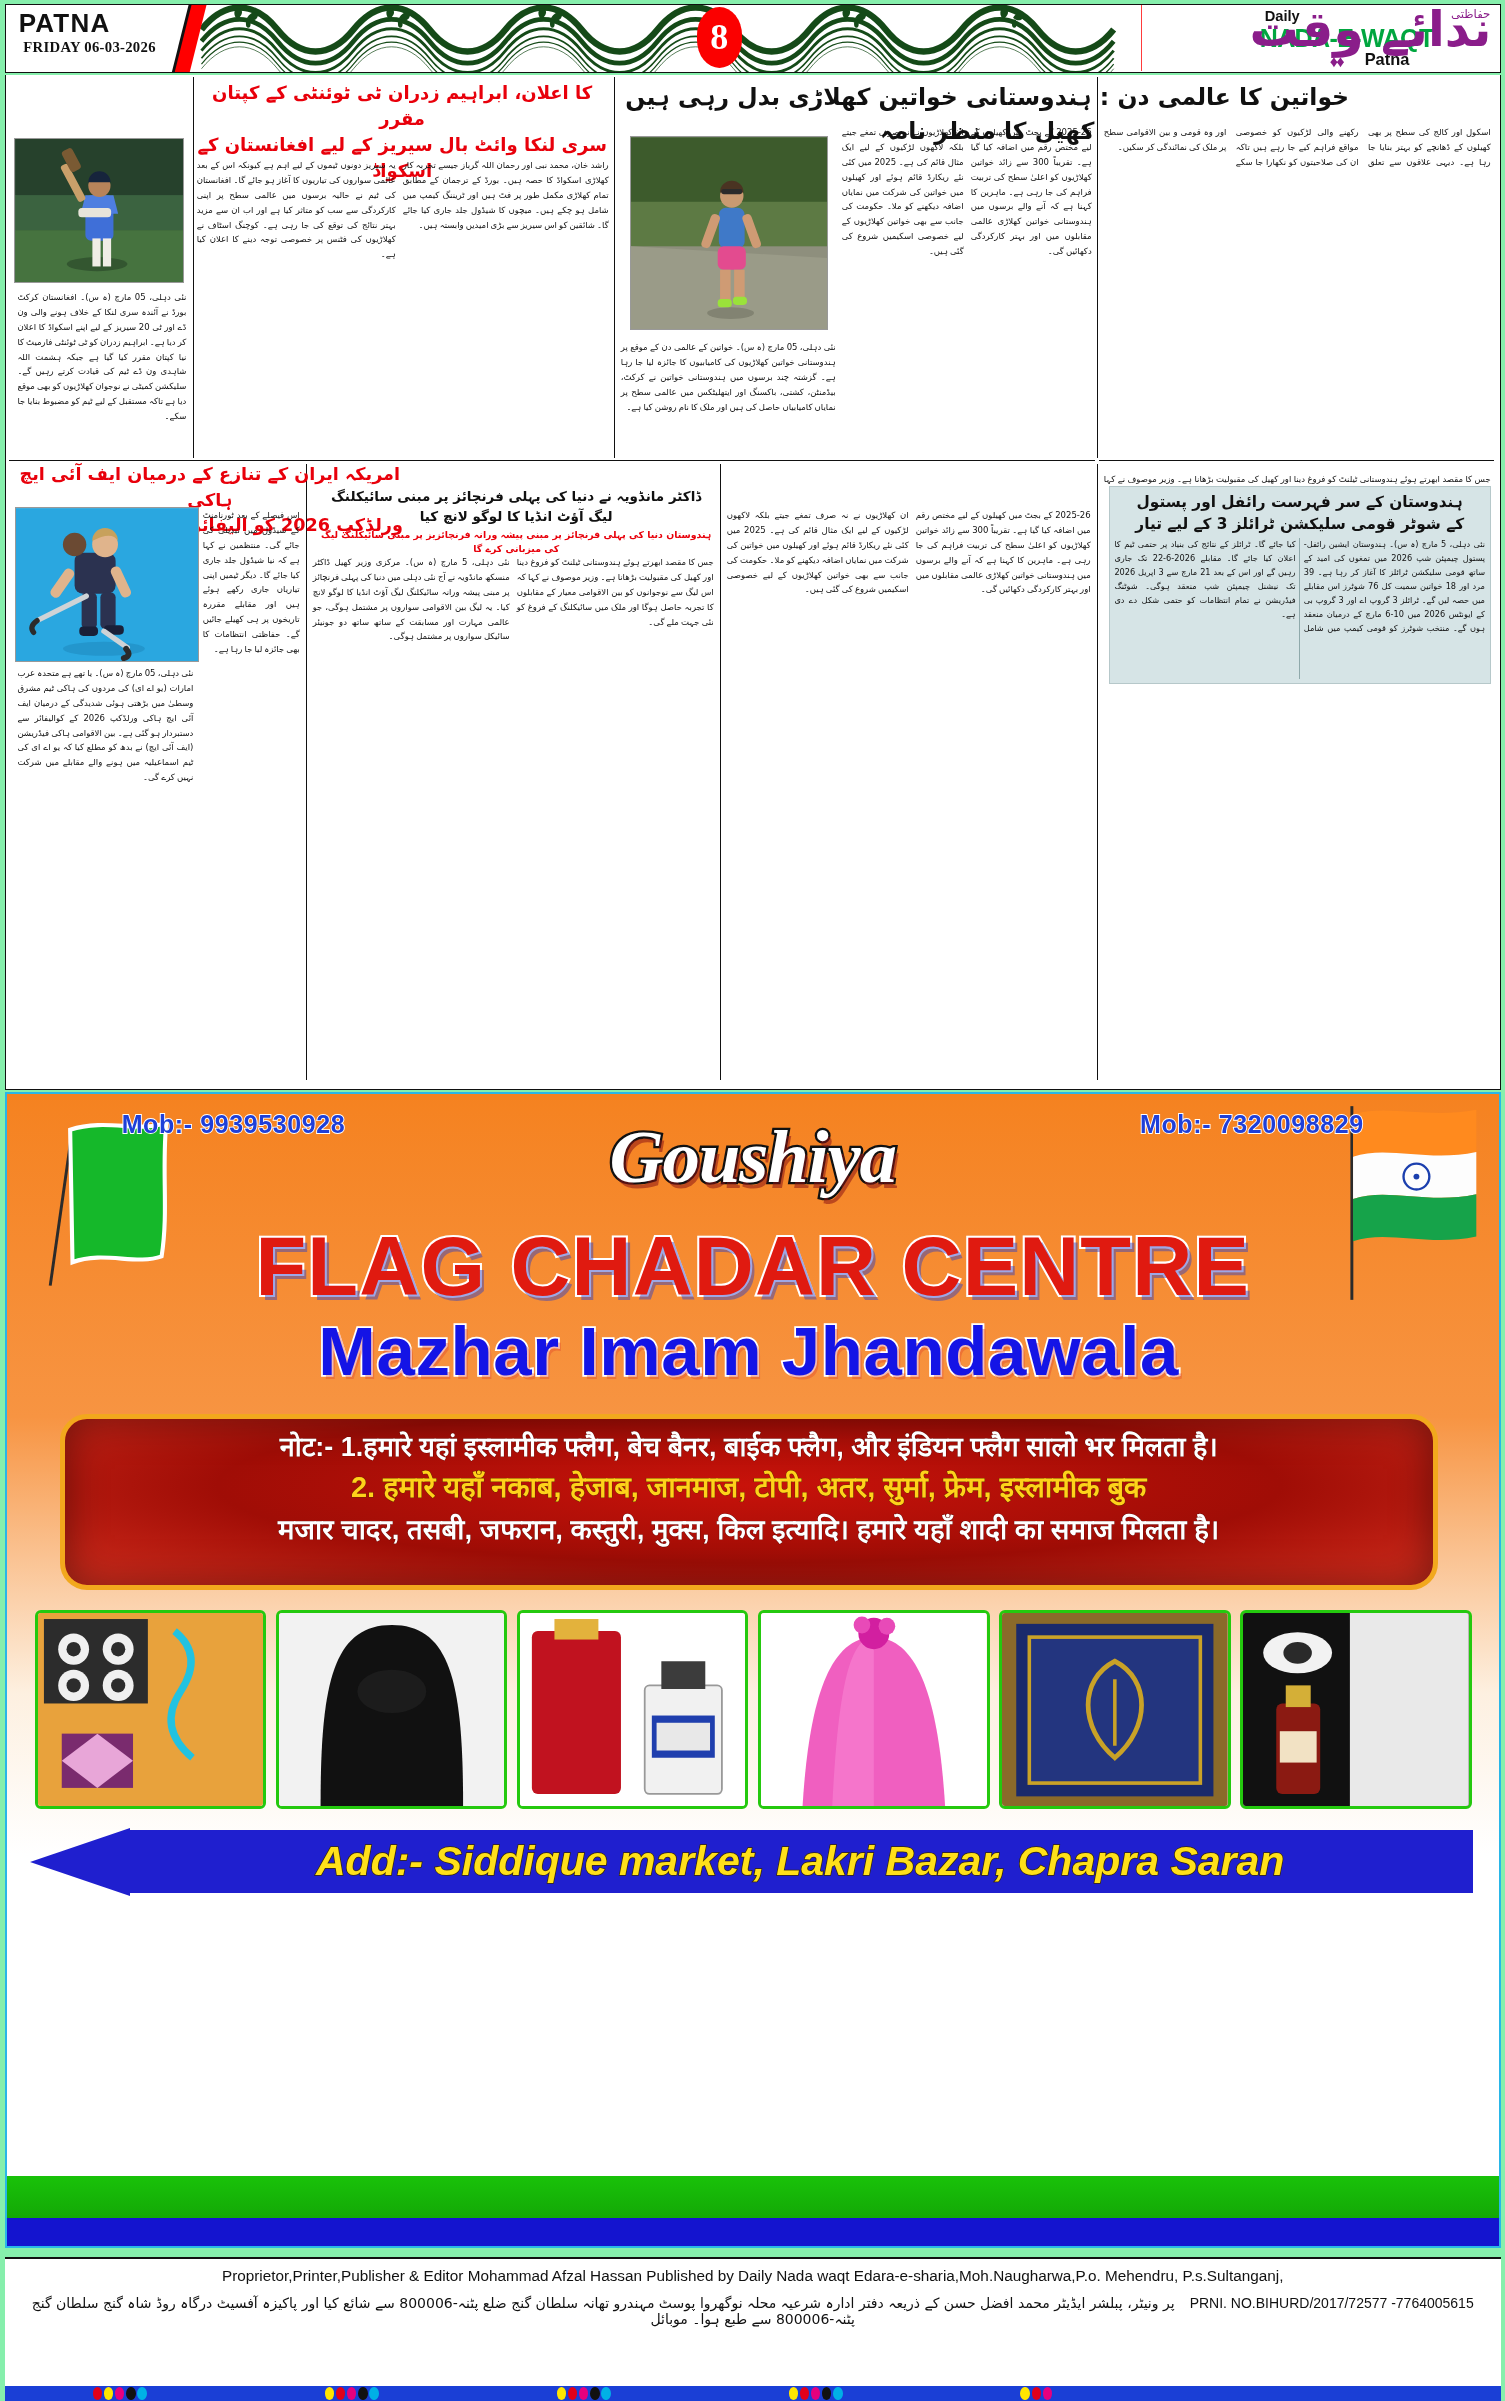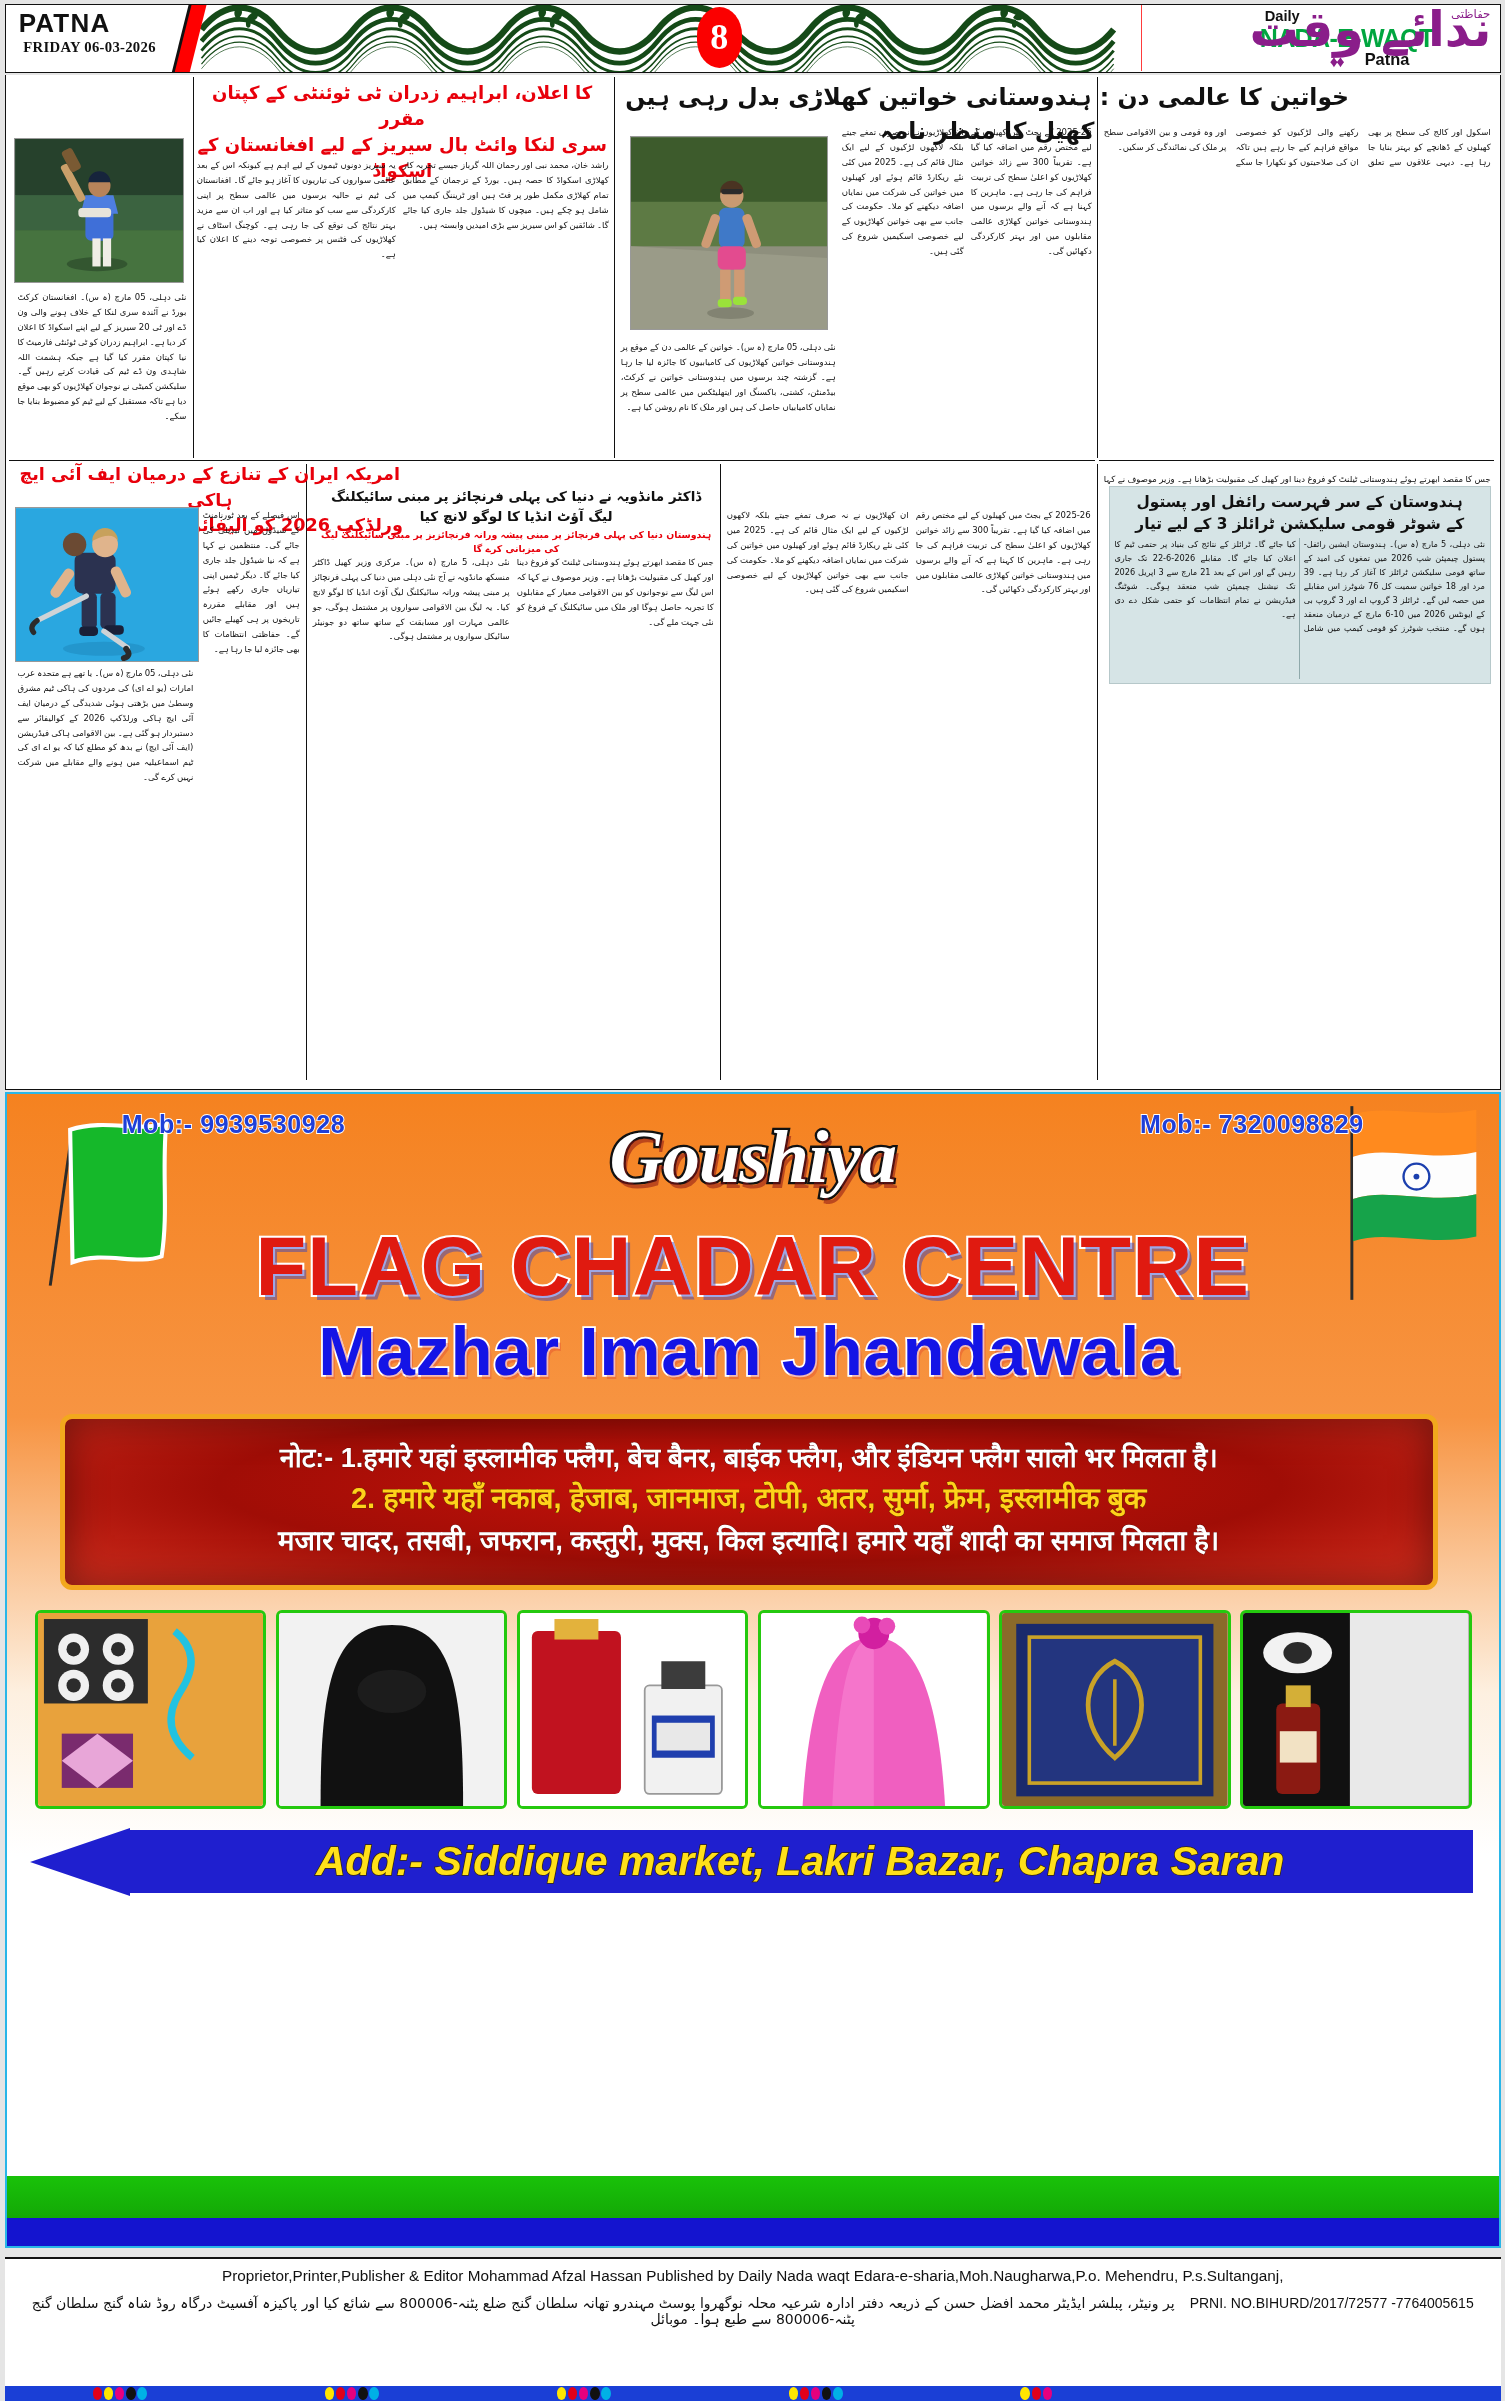--- a/index.html
+++ b/index.html
@@ -5,21 +5,21 @@
   * { box-sizing: border-box; margin: 0; padding: 0; }
   html, body {
     width: 1505px;
     background: #ffffff;
     font-family: "Liberation Sans", sans-serif;
   }
   .page {
     width: 1505px;
     height: 2401px;
     position: relative;
-    background: #e5e5e5;
+    background: #86efac;
     overflow: hidden;
   }
 
   
   .masthead {
     position: absolute;
     left: 4.7px; top: 3.5px;
     width: 1496px; height: 69px;
     border: 1.8px solid #111;
     background: #fff;
@@ -305,23 +305,23 @@
     text-shadow: 2.9px 4.1px 0 rgba(220,60,40,.35);
     font-family: "Liberation Sans", sans-serif;
     letter-spacing: 0.6px;
   }
   .ad-redbar {
     position: absolute;
     left: 53px; top: 320px;
     width: 1378px; height: 176px;
     background: radial-gradient(ellipse at 50% 40%, #c8120a 0%, #a00d06 55%, #d8301f 100%);
     border: 5.3px solid #f2a81d;
-    border-radius: 12px;
+    border-radius: 27px;
     box-shadow: inset 0 0 41px rgba(0,0,0,.45);
-    padding-top: 19px;
+    padding-top: 8px;
   }
   .ad-hi-line {
     text-align: center;
     font-family: "Liberation Sans", sans-serif;
     font-weight: 900;
     line-height: 1.22;
   }
   .ad-hi-1 { font-size: 27px; color: #ffffff; -webkit-text-stroke:0.7px #5a0400; paint-order: stroke fill; margin-top: 3.5px;}
   .ad-hi-2 { font-size: 29px; color: #ffd21a; -webkit-text-stroke:0.9px #6a2b00; paint-order: stroke fill; margin-top: 7px;}
   .ad-hi-3 { font-size: 27.6px; color: #ffffff; -webkit-text-stroke:0.7px #5a0400; paint-order: stroke fill; margin-top: 7px;}

